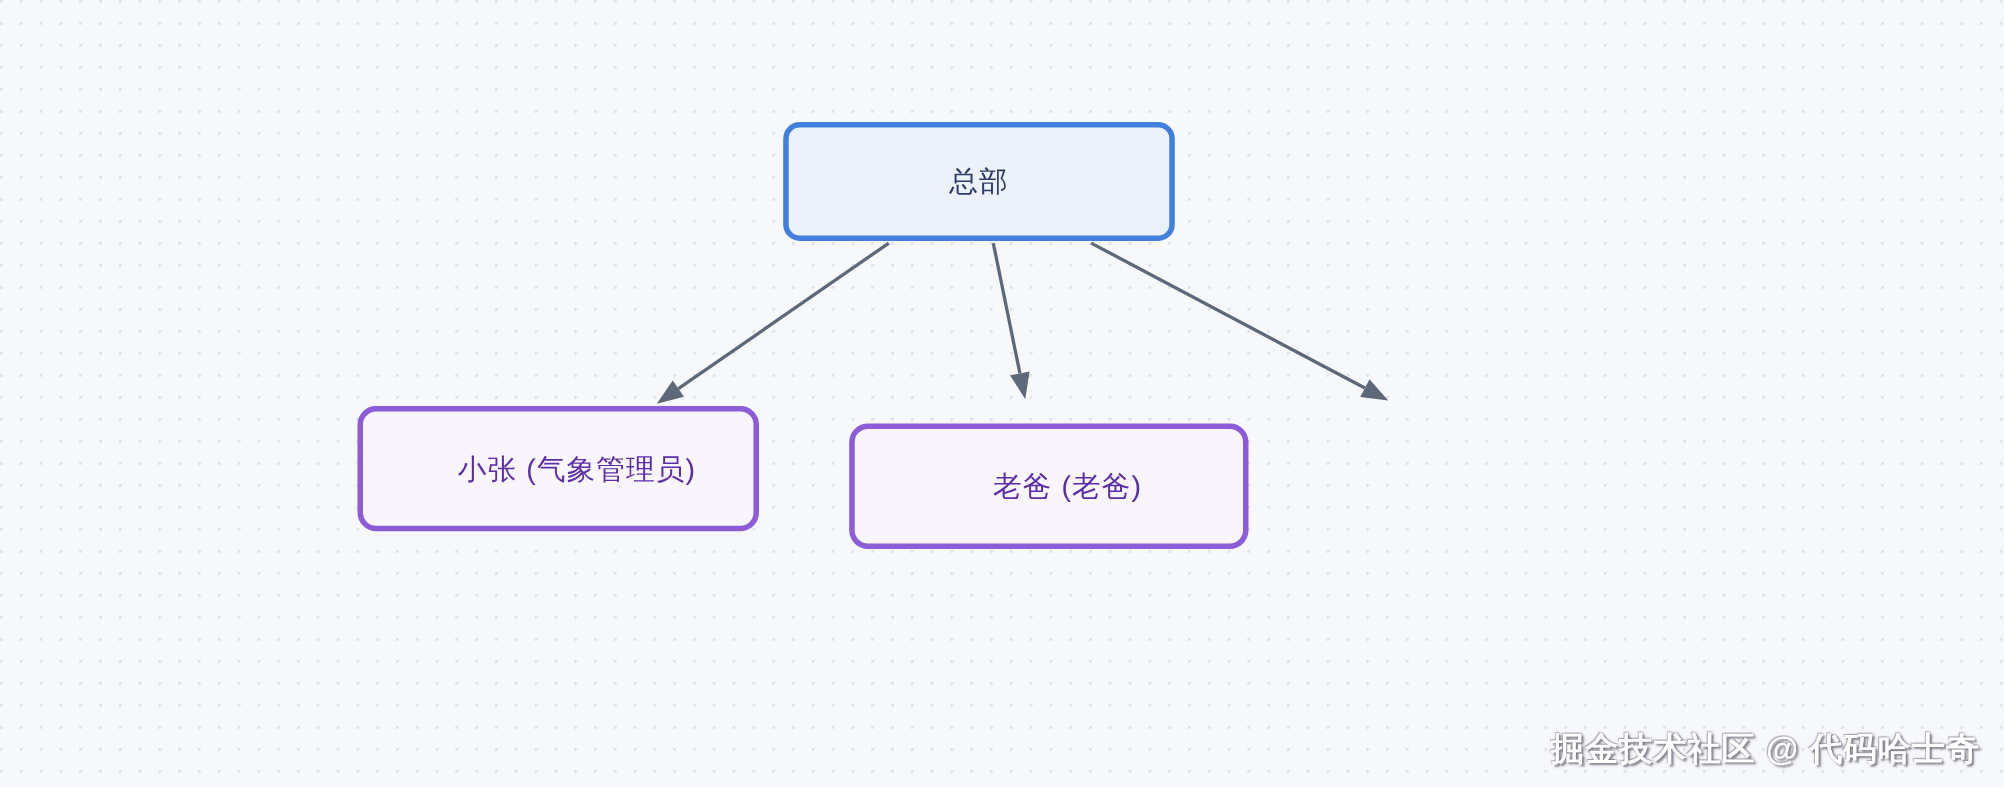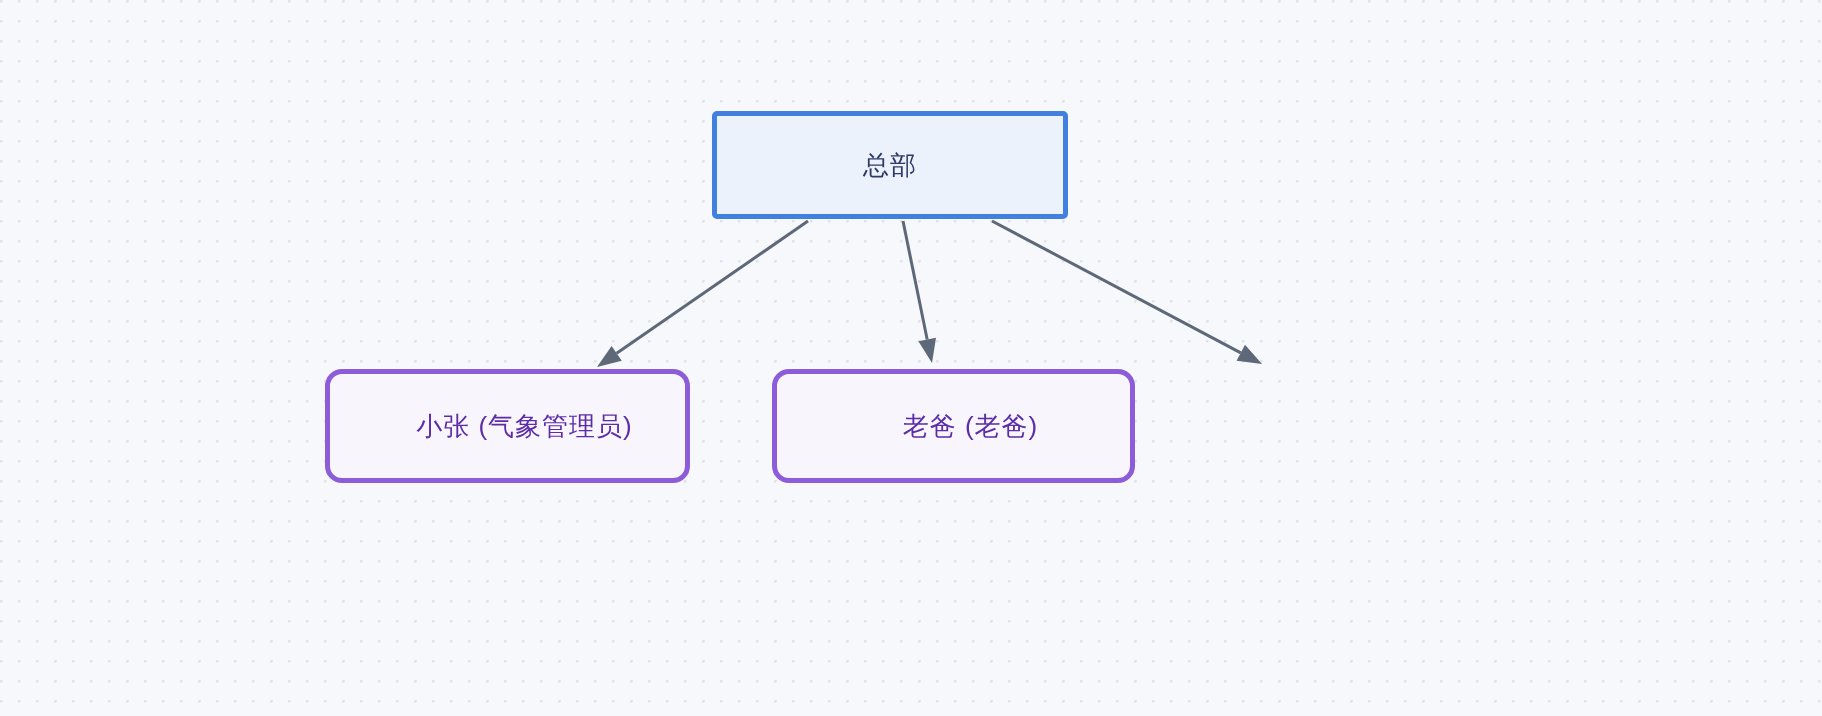--- a/index.html
+++ b/index.html
@@ -25,33 +25,33 @@
     display: flex; align-items: center; justify-content: center;
     text-align: center;
     font-size: 26px;
     letter-spacing: 1px;
     cursor: pointer;
   }
   .node-root {
     left: 712px; top: 111px; width: 356px; height: 108px;
     background: #ecf2fb;
     border: 5px solid #4180de;
-    border-radius: 5px;
+    border-radius: 15px;
     color: #2e3a66;
   }
   .node-child {
     top: 369px; height: 114px;
     background: #f9f5fd;
     border: 5px solid #8c5cd9;
     border-radius: 17px;
     color: #5b2da6;
     padding-left: 34px;
   }
   .node-child-1 { left: 325px;  width: 365px; }
-  .node-child-2 { left: 772px;  width: 363px; }
+  .node-child-2 { left: 772px;  width: 363px; margin-top: 16px; }
   .node-child-3 { left: 1216px; width: 364px; }
   .watermark {
     position: absolute;
     right: 22px; top: 661px;
     font-size: 30px;
     font-weight: bold;
     letter-spacing: 1px;
     color: #ffffff;
     text-shadow: 2px 2px 2px rgba(118,118,130,0.9),
                  -1px -1px 1px rgba(118,118,130,0.55),
@@ -88,14 +88,15 @@
 
   <div class="node node-child node-child-1">
     <span>小张 (气象管理员)</span>
   </div>
 
   <div class="node node-child node-child-2">
     <span>老爸 (老爸)</span>
   </div>
 
 
+  <div class="watermark">掘金技术社区 @ 代码哈士奇</div>
 
 </div>
 
 </body></html>

